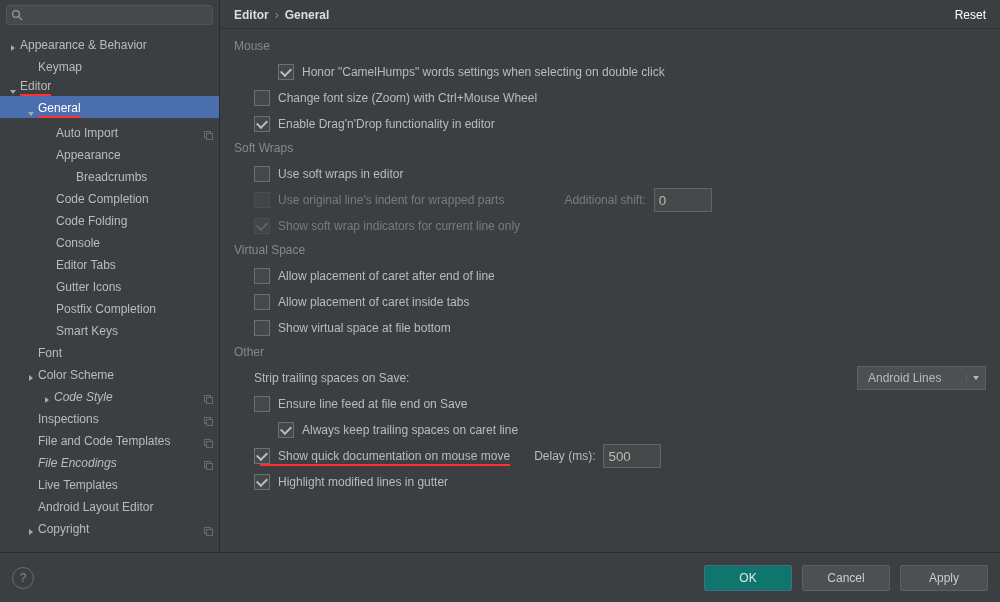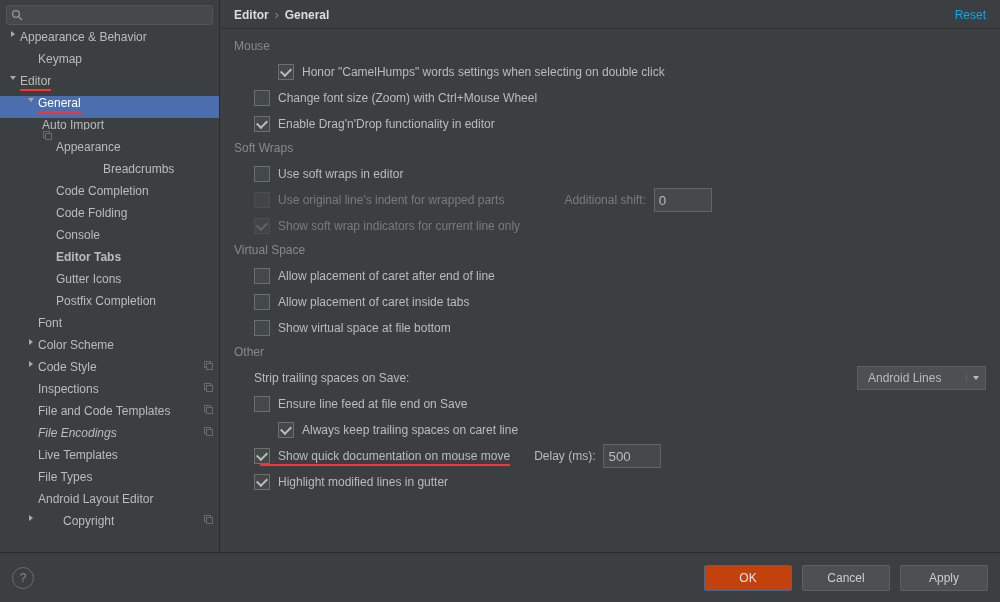--- a/index.html
+++ b/index.html
@@ -2,31 +2,31 @@
 <html><head>
 <meta charset="utf-8">
 <style>
 html,body{margin:0;padding:0;width:1000px;height:602px;background:#3c3f41;color:#bbb;font-family:"Segoe UI",Arial,sans-serif;font-size:12px;overflow:hidden}
 .top{display:flex;height:552px}
 .side{width:219px;display:flex;flex-direction:column;border-right:1px solid #2b2b2b}
 .search{margin:5px 6px;position:relative}
 .search input{width:100%;height:20px;background:#45494a;border:1px solid #555;border-radius:3px;padding:2px 4px 2px 18px;color:#bbb;box-sizing:border-box}
 .search .mag{position:absolute;left:5px;top:4px;width:12px;height:12px}
 .tree{overflow-y:auto;flex:1}
-.node{display:flex;align-items:flex-start;height:22px;padding-right:6px;cursor:pointer}
+.node{display:flex;align-items:flex-end;height:22px;padding-right:6px;cursor:pointer}
 .node .arrow{width:14px;display:inline-flex;justify-content:center;align-items:center}
 .node .lbl{flex:1;white-space:nowrap;overflow:hidden;text-overflow:ellipsis}
 .node .dot{width:10px;height:10px;opacity:.6}
 .node.sel{background:#4b6eaf;color:#fff}
 .underline{border-bottom:2px solid #ff3131;display:inline-block;padding-bottom:1px}
 .main{flex:1;display:flex;flex-direction:column;overflow:hidden}
 .crumb{display:flex;align-items:center;justify-content:space-between;padding:8px 14px 6px;border-bottom:1px solid #323232}
 .crumb .path b{color:#ddd;font-weight:600}
 .crumb .path .sep{margin:0 6px;color:#888}
-.reset{color:#0ea5e9;cursor:pointer}
+.reset{color:#ffffff;cursor:pointer}
 .content{flex:1;overflow-y:auto;padding:6px 14px 12px;position:relative}
 .group{}
 .grouptitle{color:#888;margin:4px 0 6px}
 .row{display:flex;align-items:center;min-height:26px;padding-left:20px}
 .row.indent{padding-left:44px}
 .cb{width:14px;height:14px;border:1px solid #6e6e6e;background:#43494a;margin-right:8px;display:flex;align-items:center;justify-content:center;flex-shrink:0}
 .cb.on{background:#43494a}
 .cb.on::after{content:"";display:block;width:8px;height:5px;border-left:2px solid #bcbcbc;border-bottom:2px solid #bcbcbc;transform:rotate(-45deg) translate(1px,-1px)}
 .cb.dis{border-color:#555;opacity:.65}
 .cb.dis.on::after{border-color:#777}
@@ -36,21 +36,21 @@
 .sellike{display:flex;align-items:center;margin-left:auto;}
 .selbox{height:22px;background:#4c5052;border:1px solid #5e6060;display:flex;align-items:center}
 .selbox .sv{padding:0 10px;min-width:88px}
 .selbox .dd{width:18px;border-left:1px solid #5e6060;display:flex;align-items:center;justify-content:center}
 .red-under{position:relative}
 .red-under::after{content:"";position:absolute;left:-18px;right:0;bottom:-3px;height:2px;background:#ff3131}
 .footer{height:50px;border-top:1px solid #2b2b2b;display:flex;align-items:center;padding:0 12px}
 .help{width:20px;height:20px;border:1.5px solid #6a6a6a;border-radius:50%;display:flex;align-items:center;justify-content:center;color:#8a8a8a;cursor:pointer}
 .btns{margin-left:auto;display:flex;gap:10px}
 .btn{min-width:62px;height:24px;border:1px solid #5e6060;background:#4c5052;color:#ccc;display:flex;align-items:center;justify-content:center;border-radius:2px;cursor:pointer;padding:0 12px}
-.btn.primary{background:#c2410c;border-color:#4a688c;color:#e6e6e6}
+.btn.primary{background:#0f766e;border-color:#4a688c;color:#e6e6e6}
 svg{display:block}
 .side::-webkit-scrollbar,.content::-webkit-scrollbar{width:8px}
 .side::-webkit-scrollbar-thumb,.content::-webkit-scrollbar-thumb{background:#565a5c;border-radius:3px}
 </style>
 </head>
 <body>
 
 <div class="top">
   <div class="side">
     <div class="search">
@@ -84,75 +84,79 @@
           <span class="lbl"><span class="underline">Editor</span></span>
         </div>
         <div class="node sel" style="padding-left: 24px;">
           <span class="arrow">
             <svg width="8" height="8">
               <path d="M1 2 L7 2 L4 6 Z" fill="#a9a9a9"></path>
             </svg>
           </span>
           <span class="lbl"><span class="underline">General</span></span>
         </div>
-        <div class="node" style="padding-left: 42px; flex-direction: column;">
+        <div class="node" style="padding-left: 42px;">
           <span class="arrow"></span>
           <span class="lbl">Auto Import</span>
           <span class="dot">
             <svg width="11" height="11">
               <rect x="1.5" y="1.5" width="6" height="6" fill="none" stroke="#888"></rect>
               <rect x="3.5" y="3.5" width="6" height="6" fill="#3c3f41" stroke="#888"></rect>
             </svg>
           </span>
         </div>
         <div class="node" style="padding-left: 42px;">
           <span class="arrow"></span>
           <span class="lbl">Appearance</span>
         </div>
-        <div class="node" style="padding-left: 62px; margin-left: 27px;">
+        <div class="node" style="padding-left: 62px;">
           <span class="arrow"></span>
           <span class="lbl">Breadcrumbs</span>
         </div>
         <div class="node" style="padding-left: 42px;">
           <span class="arrow"></span>
           <span class="lbl">Code Completion</span>
         </div>
         <div class="node" style="padding-left: 42px;">
           <span class="arrow"></span>
           <span class="lbl">Code Folding</span>
         </div>
         <div class="node" style="padding-left: 42px;">
           <span class="arrow"></span>
           <span class="lbl">Console</span>
         </div>
-        <div class="node" style="padding-left: 42px; font-weight: bold;">
+        <div class="node" style="padding-left: 42px;">
           <span class="arrow"></span>
           <span class="lbl">Editor Tabs</span>
         </div>
         <div class="node" style="padding-left: 42px;">
           <span class="arrow"></span>
           <span class="lbl">Gutter Icons</span>
         </div>
         <div class="node" style="padding-left: 42px;">
           <span class="arrow"></span>
           <span class="lbl">Postfix Completion</span>
         </div>
+        <div class="node" style="padding-left: 42px;">
+          <span class="arrow"></span>
+          <span class="lbl">Smart Keys</span>
+        </div>
         <div class="node" style="padding-left: 24px;">
           <span class="arrow"></span>
           <span class="lbl">Font</span>
         </div>
         <div class="node" style="padding-left: 24px;">
           <span class="arrow">
             <svg width="8" height="8">
               <path d="M2 1 L6 4 L2 7 Z" fill="#a9a9a9"></path>
             </svg>
           </span>
           <span class="lbl">Color Scheme</span>
         </div>
-        <div class="node" style="padding-left: 24px;">
+        <div class="node" style="padding-left: 40px; font-style: italic;">
           <span class="arrow">
             <svg width="8" height="8">
               <path d="M2 1 L6 4 L2 7 Z" fill="#a9a9a9"></path>
             </svg>
           </span>
           <span class="lbl">Code Style</span>
           <span class="dot">
             <svg width="11" height="11">
               <rect x="1.5" y="1.5" width="6" height="6" fill="none" stroke="#888"></rect>
               <rect x="3.5" y="3.5" width="6" height="6" fill="#3c3f41" stroke="#888"></rect>
@@ -188,27 +192,23 @@
               <rect x="3.5" y="3.5" width="6" height="6" fill="#3c3f41" stroke="#888"></rect>
             </svg>
           </span>
         </div>
         <div class="node" style="padding-left: 24px;">
           <span class="arrow"></span>
           <span class="lbl">Live Templates</span>
         </div>
         <div class="node" style="padding-left: 24px;">
           <span class="arrow"></span>
-          <span class="lbl">File Types</span>
-        </div>
-        <div class="node" style="padding-left: 24px;">
-          <span class="arrow"></span>
           <span class="lbl">Android Layout Editor</span>
         </div>
-        <div class="node" style="padding-left: 24px; gap: 25px;">
+        <div class="node" style="padding-left: 24px;">
           <span class="arrow">
             <svg width="8" height="8">
               <path d="M2 1 L6 4 L2 7 Z" fill="#a9a9a9"></path>
             </svg>
           </span>
           <span class="lbl">Copyright</span>
           <span class="dot">
             <svg width="11" height="11">
               <rect x="1.5" y="1.5" width="6" height="6" fill="none" stroke="#888"></rect>
               <rect x="3.5" y="3.5" width="6" height="6" fill="#3c3f41" stroke="#888"></rect>

